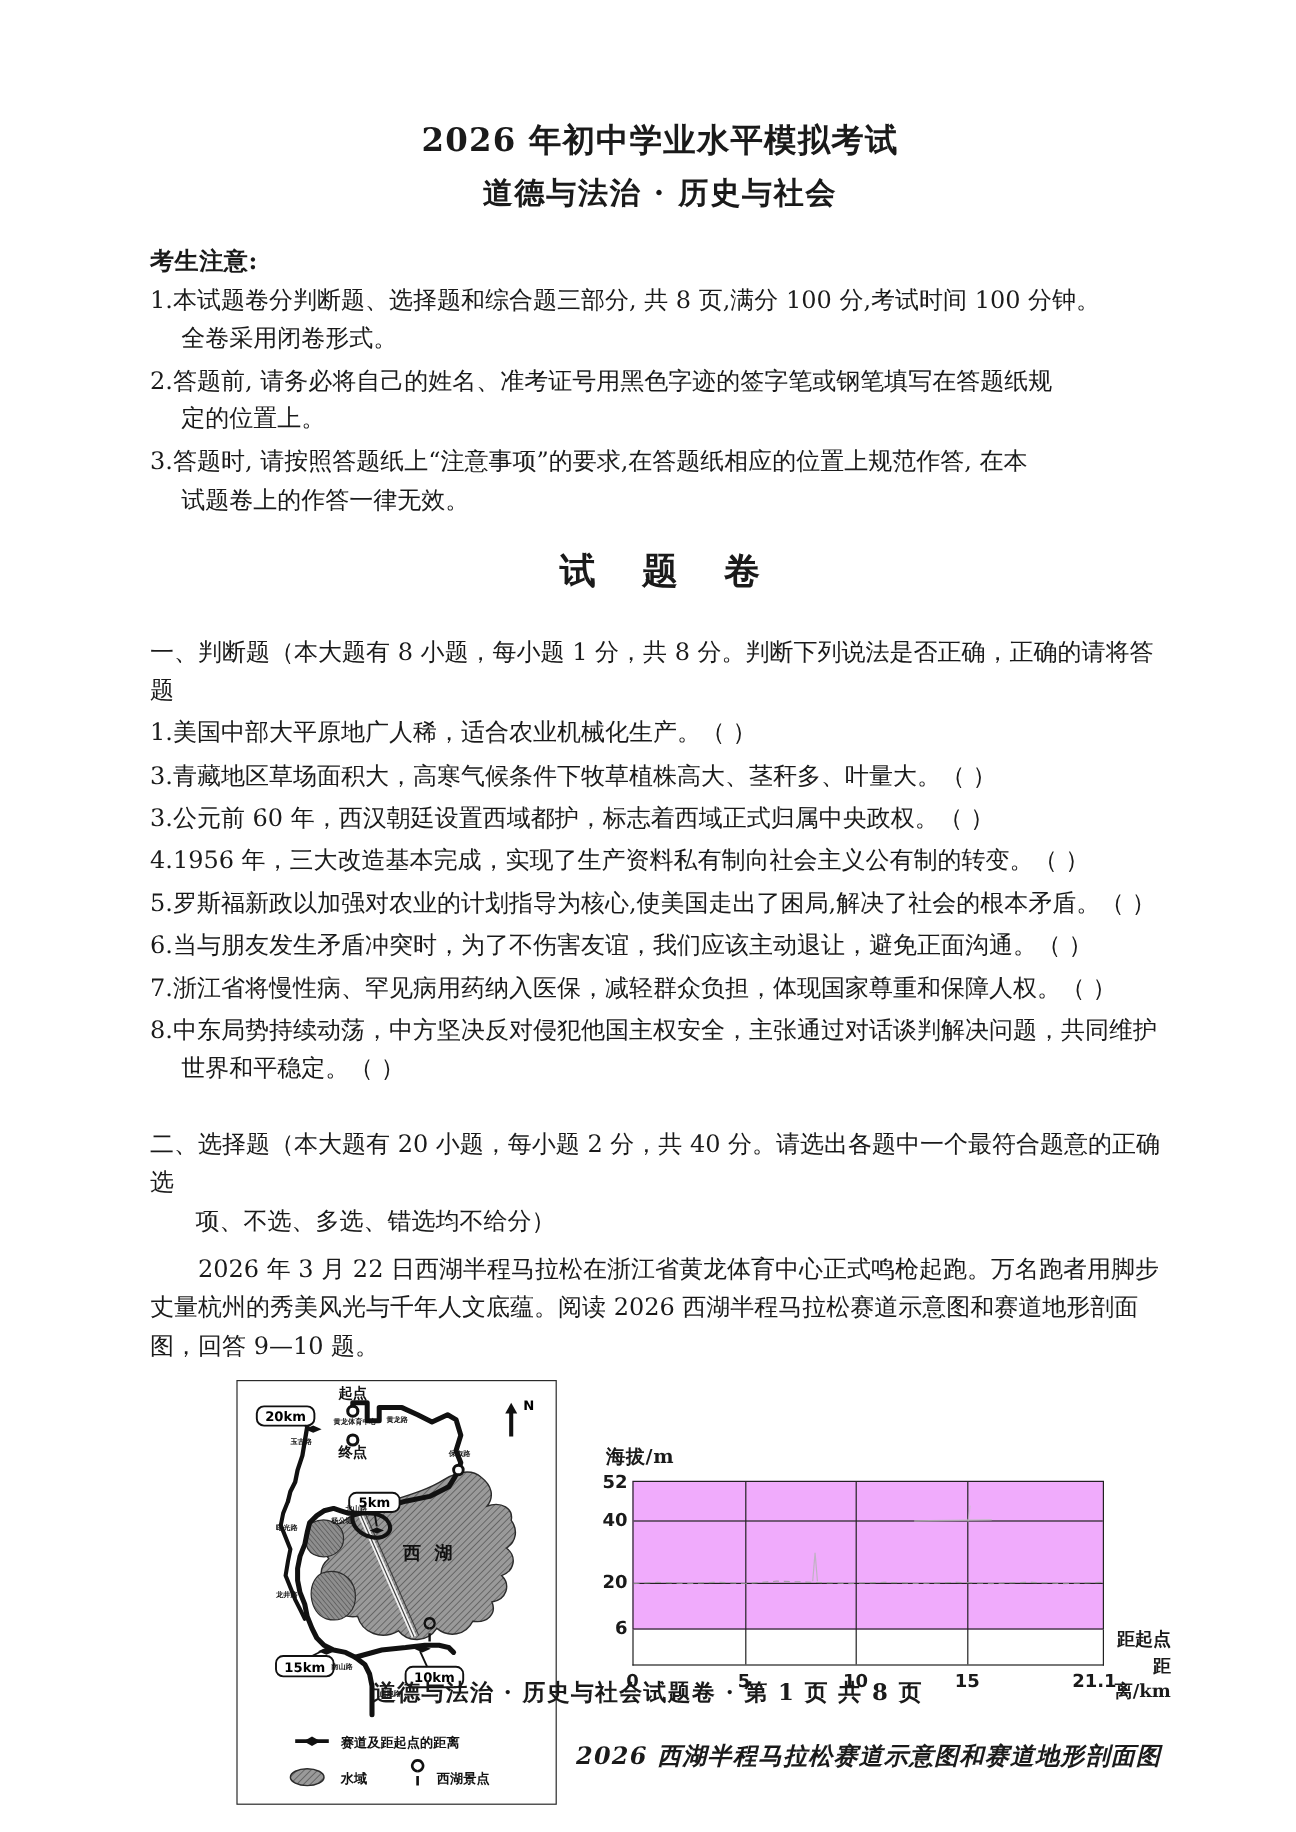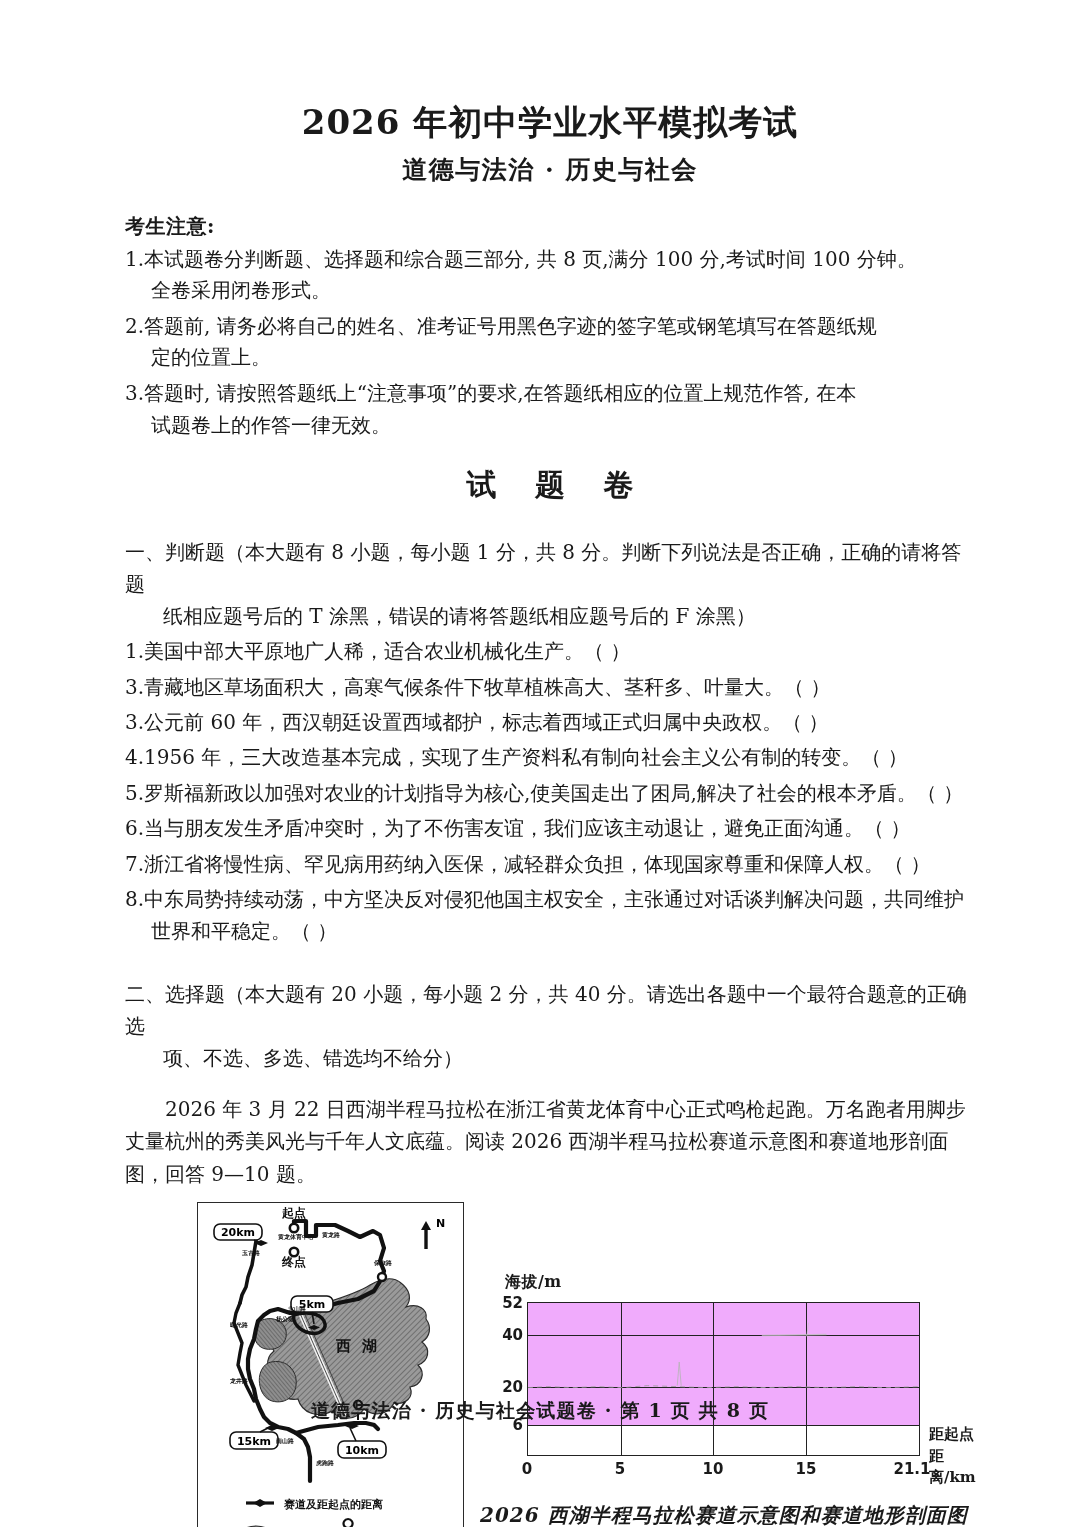--- a/index.html
+++ b/index.html
@@ -26,21 +26,21 @@
   .content {
     position: absolute;
     left: 125px;
     top: 0;
     width: 850px;
   }
 
   
   .title-main {
     text-align: center;
-    font-size: 34px;
+    font-size: 27px;
     font-weight: bold;
     letter-spacing: 1px;
     margin-top: 100px;
     line-height: 1.3;
   }
   .title-sub {
     text-align: center;
     font-size: 25px;
     font-weight: bold;
     letter-spacing: 1.5px;
@@ -97,21 +97,21 @@
   }
   .q .wrap2 {
     display: block;
     padding-left: 26px;
   }
 
   
   .mc-intro {
     font-size: 20px;
     line-height: 1.62;
-    margin-top: 19px;
+    margin-top: 8px;
     text-indent: 40px;
   }
 
   
   .figure-area {
     position: relative;
     margin-top: 12px;
     height: 330px;
   }
 
@@ -137,23 +137,24 @@
   .cn-lbl {
     font-family: "DejaVu Serif", "Liberation Serif", serif;
     font-weight: bold;
     fill: #111;
   }
 
   
   .chart-box {
     position: absolute;
     left: 372px;
-    top: 72px;
+    top: 56px;
     width: 470px;
     height: 215px;
+    text-align: right;
   }
   .chart-ylabel {
     position: absolute;
     left: 8px;
     top: -2px;
     font-size: 16px;
     font-weight: bold;
     font-family: "DejaVu Serif", "Liberation Serif", serif;
     letter-spacing: 0.5px;
   }
@@ -274,21 +275,20 @@
     <div class="notice-item">
       <span>3.答题时, 请按照答题纸上“注意事项”的要求,在答题纸相应的位置上规范作答, 在本</span>
       <span class="cont">试题卷上的作答一律无效。</span>
     </div>
 
     <div class="exam-banner">试 题 卷</div>
 
     <div class="section">
       <div class="section-title">
         <span>一、判断题（本大题有 8 小题，每小题 1 分，共 8 分。判断下列说法是否正确，正确的请将答题</span>
-        <span class="wrap2">纸相应题号后的 T 涂黑，错误的请将答题纸相应题号后的 F 涂黑）</span>
       </div>
 
       <div class="q"><span>1.美国中部大平原地广人稀，适合农业机械化生产。（    ）</span></div>
       <div class="q"><span>3.青藏地区草场面积大，高寒气候条件下牧草植株高大、茎秆多、叶量大。（    ）</span></div>
       <div class="q"><span>3.公元前 60 年，西汉朝廷设置西域都护，标志着西域正式归属中央政权。（    ）</span></div>
       <div class="q"><span>4.1956 年，三大改造基本完成，实现了生产资料私有制向社会主义公有制的转变。（    ）</span></div>
       <div class="q"><span>5.罗斯福新政以加强对农业的计划指导为核心,使美国走出了困局,解决了社会的根本矛盾。（    ）</span></div>
       <div class="q"><span>6.当与朋友发生矛盾冲突时，为了不伤害友谊，我们应该主动退让，避免正面沟通。（    ）</span></div>
       <div class="q"><span>7.浙江省将慢性病、罕见病用药纳入医保，减轻群众负担，体现国家尊重和保障人权。（    ）</span></div>
       <div class="q">

